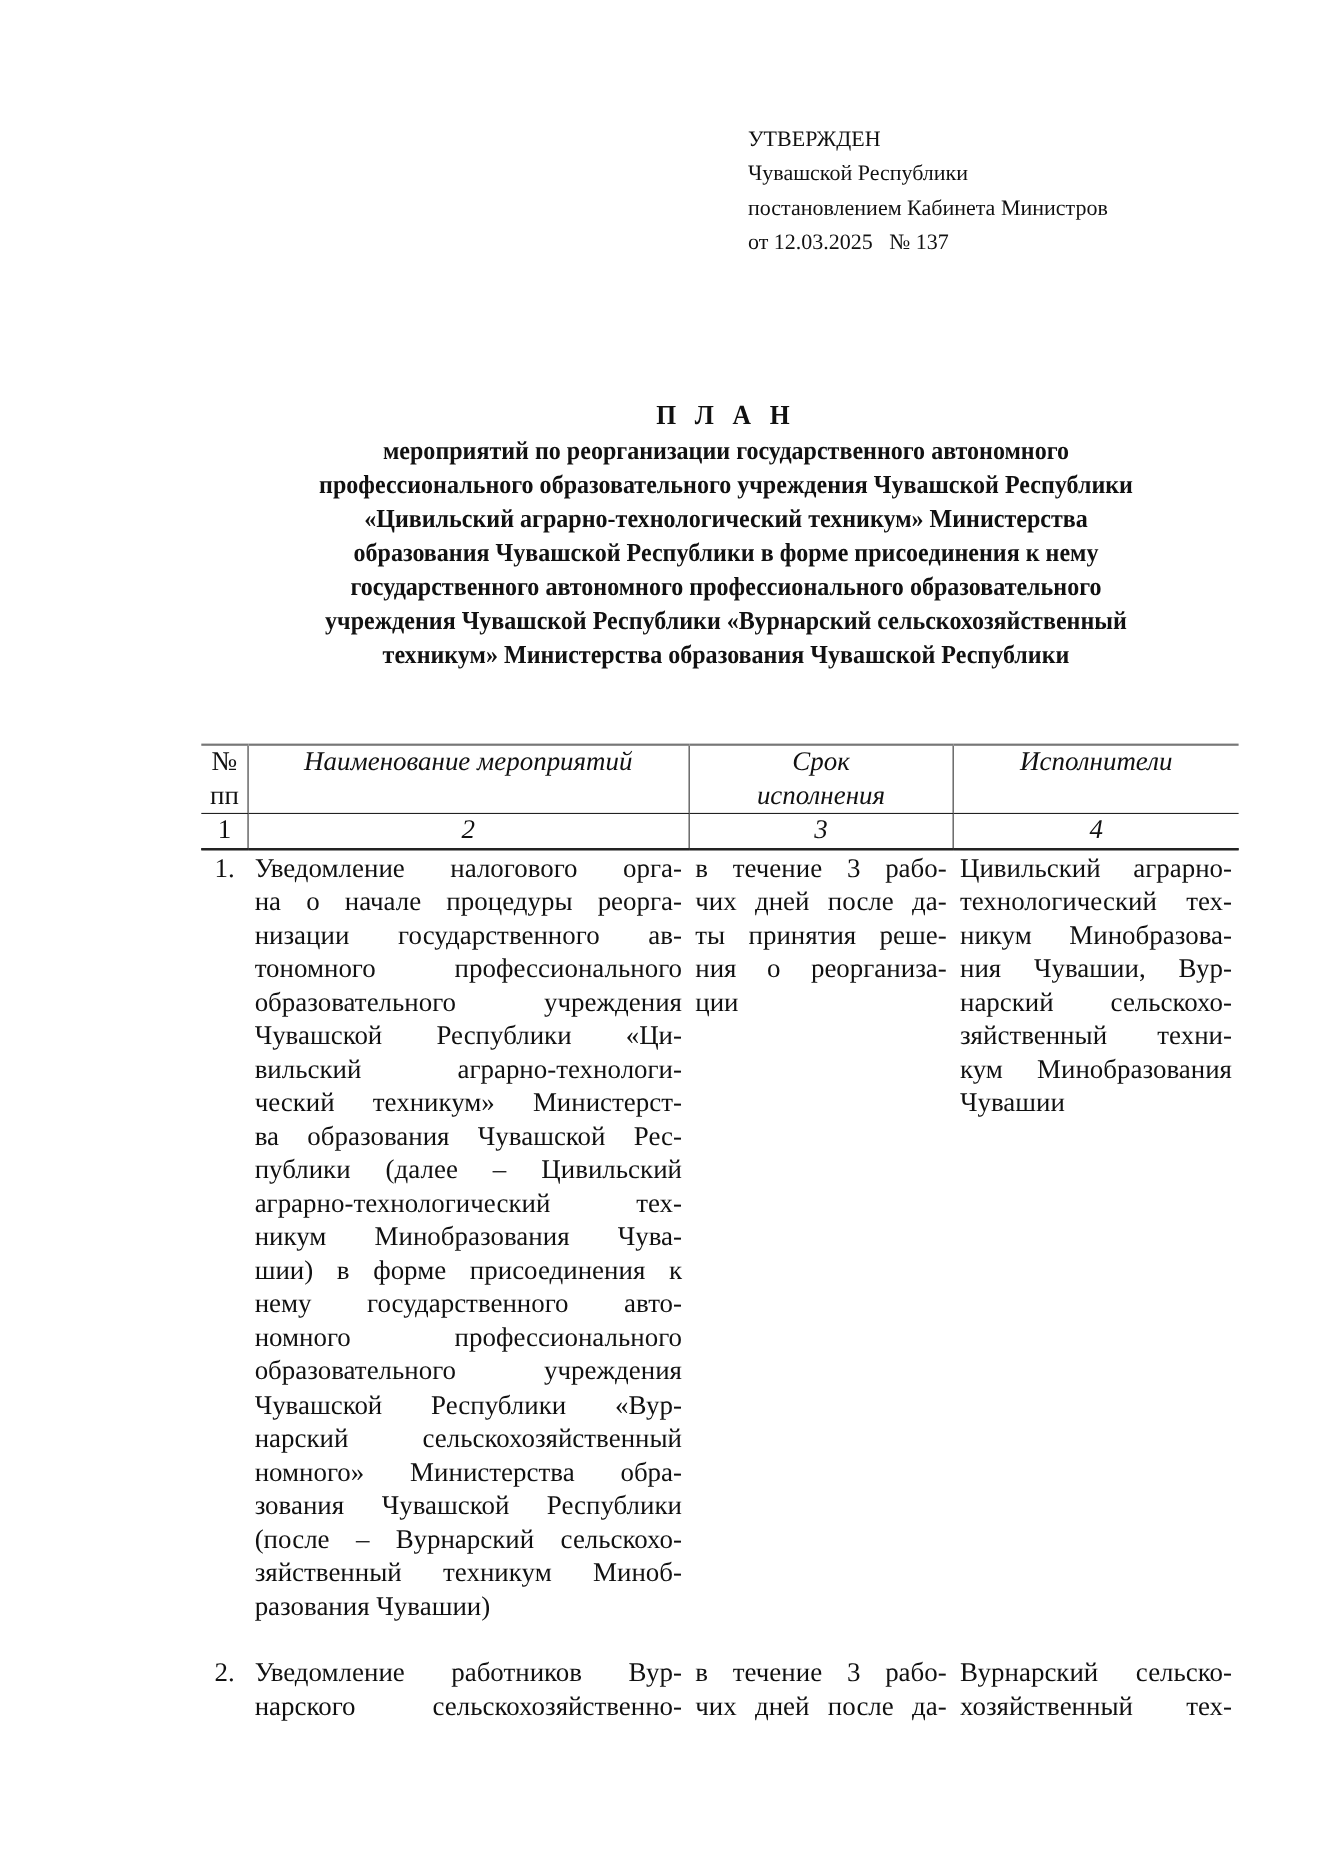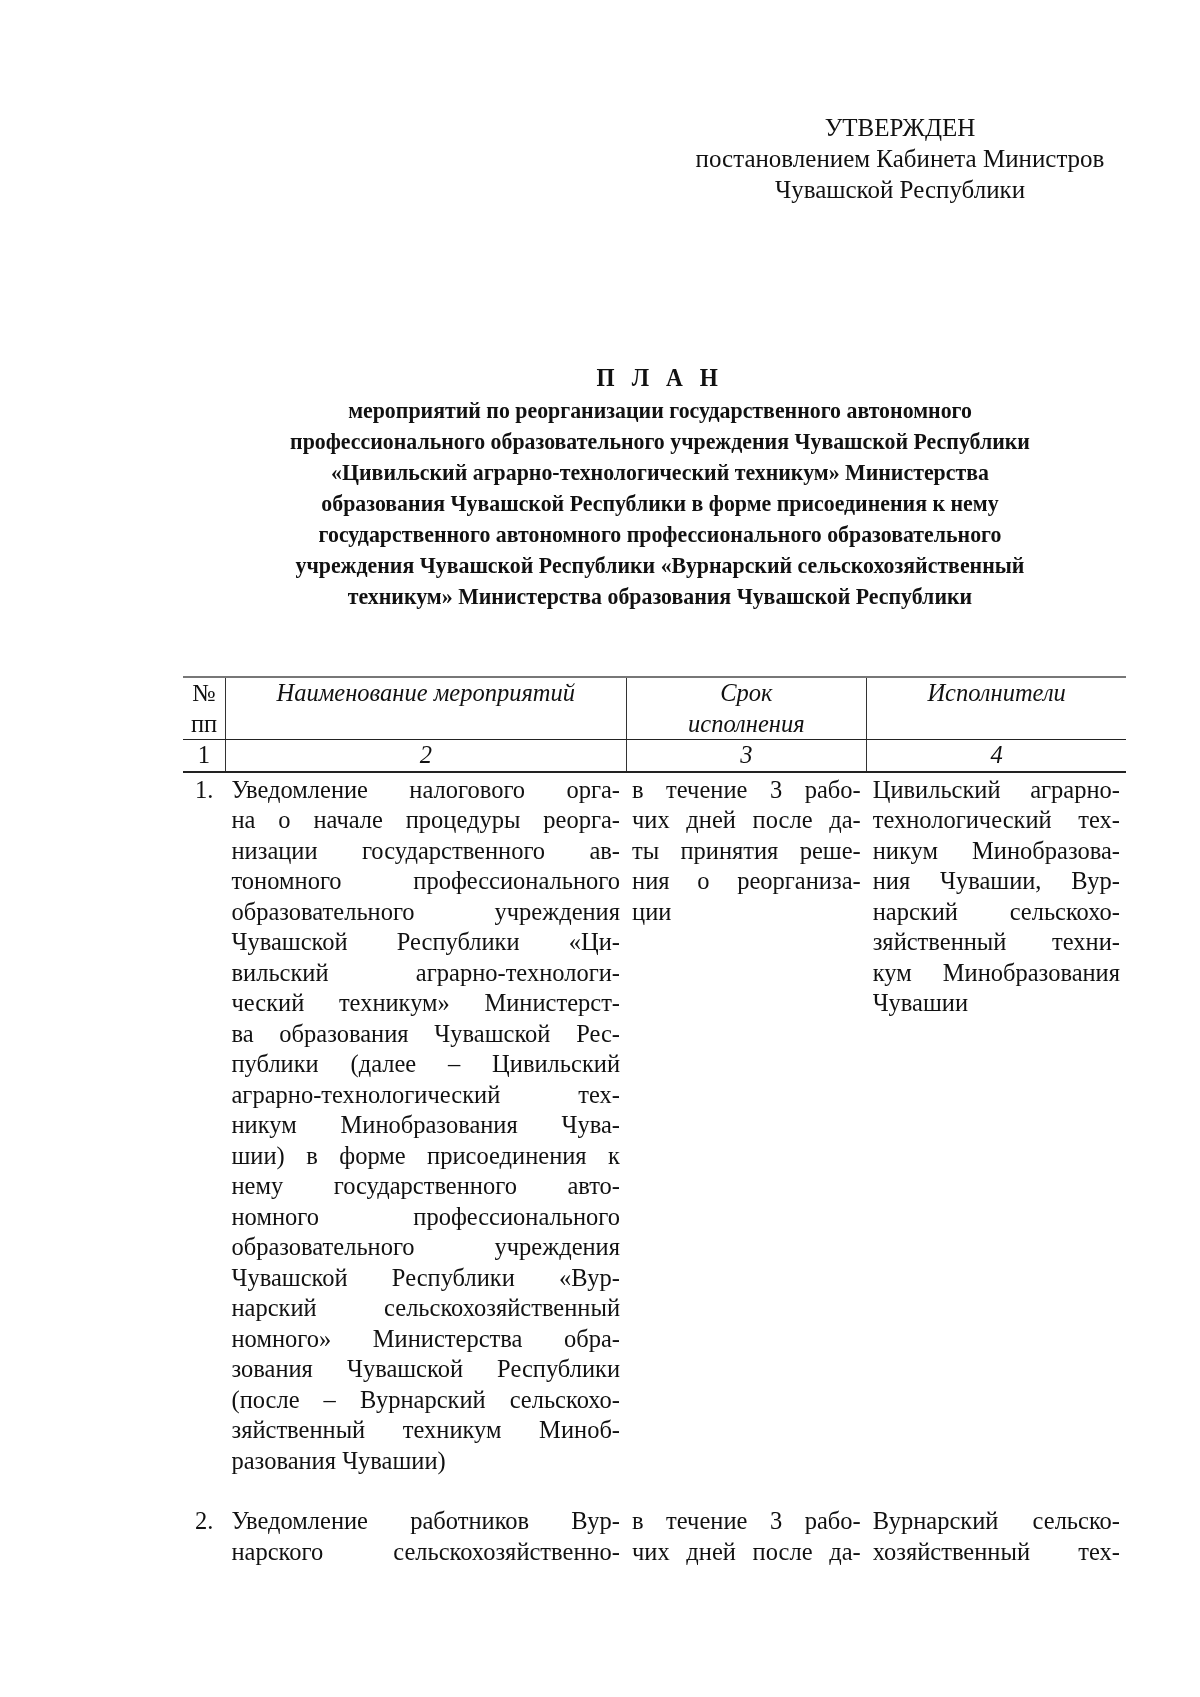--- a/index.html
+++ b/index.html
@@ -2,21 +2,21 @@
 <html><head>
 <meta charset="utf-8">
 <style>
   html, body { margin: 0; padding: 0; background: #ffffff; }
   body {
     width: 1200px; height: 1697px; position: relative; overflow: hidden;
     font-family: "Liberation Serif", "DejaVu Serif", serif; color: #111;
   }
   .approval {
     position: absolute; left: 680px; width: 440px; top: 112px;
-    text-align: center; font-size: 25px; line-height: 31px;
+    text-align: left; font-size: 20px; line-height: 31px;
   }
   .approval .gap { height: 26px; }
   .title-block {
     position: absolute; left: 180px; width: 960px; top: 362px;
     text-align: center; font-weight: bold; font-size: 23.5px; line-height: 31px;
     transform: scaleX(0.93); transform-origin: center top;
   }
   .title-block .plan { letter-spacing: 6px; font-size: 25px; margin-bottom: 2px; }
   table.plan-table {
     position: absolute; left: 183px; top: 676px; width: 943px;
@@ -39,22 +39,23 @@
   .plan-table tbody td.num { text-align: center; }
   .plan-table tbody tr.row1 td { padding-top: 2px; padding-bottom: 30px; }
   .line { display: block; text-align-last: justify; }
   .line.last { text-align-last: left; }
 </style>
 </head>
 <body>
 
 <div class="approval">
   <div>УТВЕРЖДЕН</div>
+  <div>Чувашской Республики</div>
   <div>постановлением Кабинета Министров</div>
-  <div>Чувашской Республики</div>
+  <div style="white-space:pre">от 12.03.2025   № 137</div>
   <div class="gap"></div>
 </div>
 
 <div class="title-block">
   <div class="plan">П Л А Н</div>
   <div>мероприятий по реорганизации государственного автономного</div>
   <div>профессионального образовательного учреждения Чувашской Республики</div>
   <div>«Цивильский аграрно-технологический техникум» Министерства</div>
   <div>образования Чувашской Республики в форме присоединения к нему</div>
   <div>государственного автономного профессионального образовательного</div>

